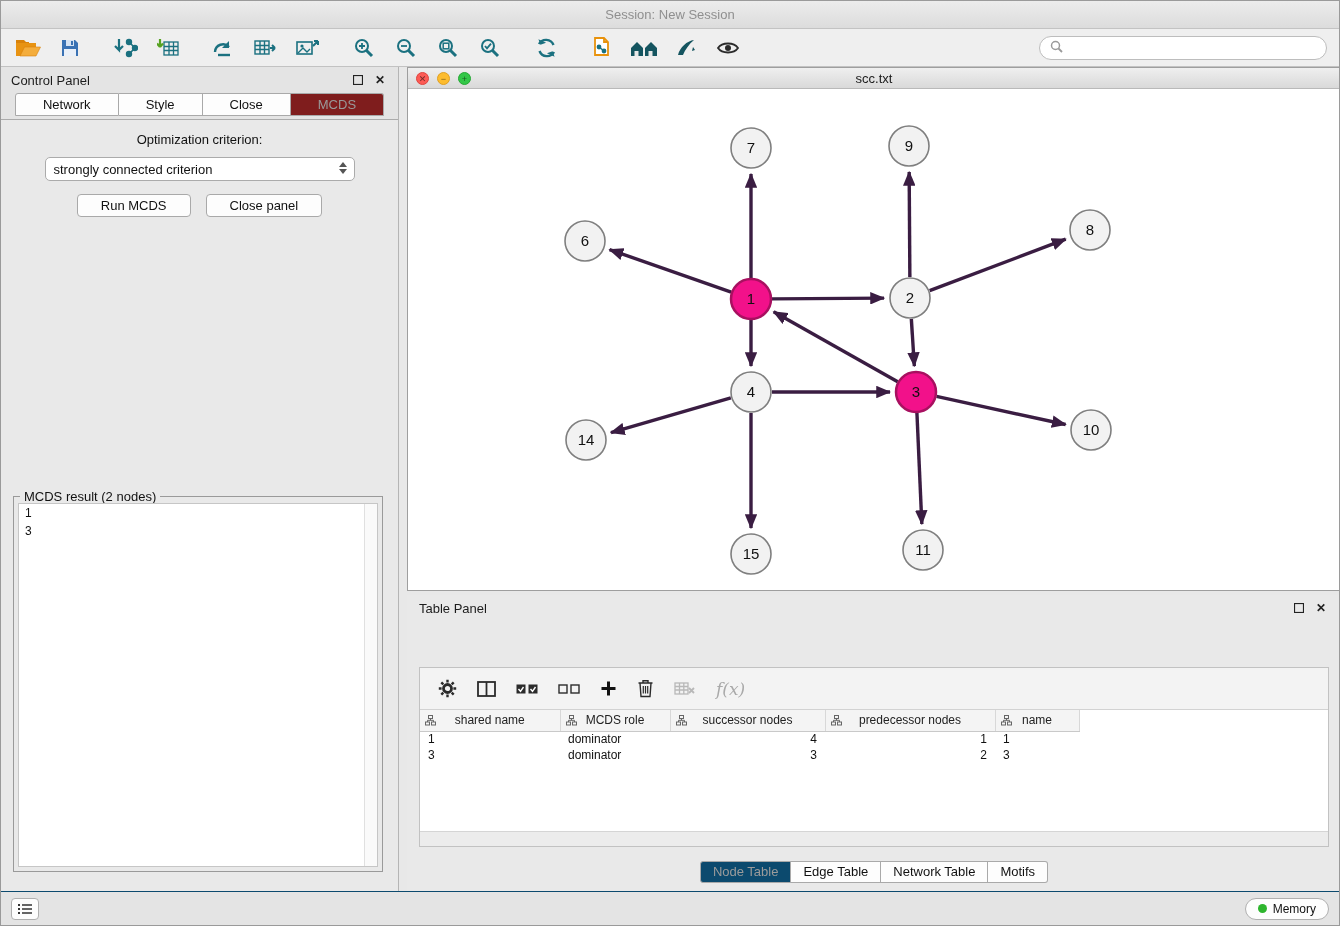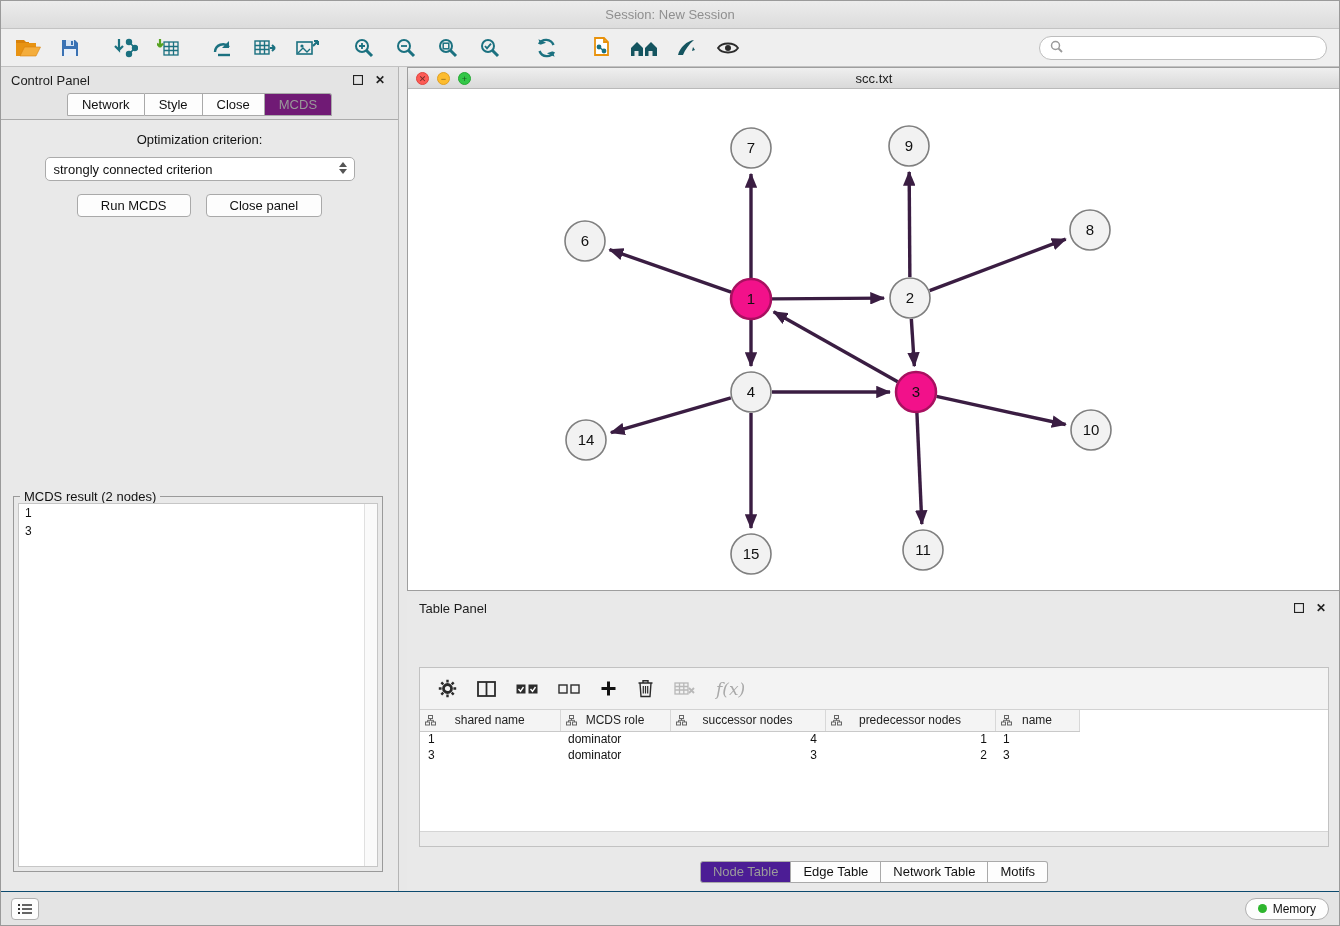--- a/index.html
+++ b/index.html
@@ -25,25 +25,25 @@
     font-family:"Liberation Sans", sans-serif; }
 
   
   .control-panel { position:absolute; left:0; top:66px; width:398px; height:826px;
     background:#e4e4e4; border-right:1px solid #b5b5b5; }
   .cp-header { height:26px; display:flex; align-items:center; padding:0 10px; font-size:13px; color:#1c1c1c; }
   .cp-header .spacer { flex:1; }
   .win-mini-btn { width:16px; height:16px; display:flex; align-items:center; justify-content:center;
     font-size:12px; color:#222; margin-left:6px; cursor:default; }
   .cp-tabs { display:flex; justify-content:center; height:23px; }
-  .cp-tab { background:#fdfdfd; border:1px solid #a9a9a9; border-left-width:0; padding:0 14px;
+  .cp-tab { background:#fdfdfd; border:1px solid #a9a9a9; border-left-width:0; padding:0 27px;
     font-size:13px; line-height:21px; color:#111; cursor:default; }
   .cp-tab:first-child { border-left-width:1px; border-radius:3px 0 0 0; }
   .cp-tab:last-child { border-radius:0 3px 0 0; }
-  .cp-tab.selected { background:#701a75; color:#999; }
+  .cp-tab.selected { background:#7f1d1d; color:#999; }
   .cp-body { position:absolute; left:0; top:52px; right:0; bottom:0; background:#e9e9e9;
     border-top:1px solid #ababab; }
   .opt-label { text-align:center; font-size:13px; color:#111; margin-top:12px; }
   .dropdown { margin:10px auto 0; width:310px; height:24px; background:#fff; border:1px solid #ababab;
     border-radius:5px; display:flex; align-items:center; padding:0 8px; font-size:13px; color:#111;
     position:relative; cursor:default; }
   .dropdown .stepper { position:absolute; right:7px; top:4px; display:flex; flex-direction:column; gap:2px; }
   .dropdown .stepper i { display:block; width:0; height:0; border-left:4px solid transparent;
     border-right:4px solid transparent; }
   .dropdown .stepper i.up { border-bottom:5px solid #555; }
@@ -89,21 +89,21 @@
     font-size:12px; font-weight:normal; color:#222; height:21px; position:relative; text-align:center; }
   .grid th .hicon { position:absolute; left:5px; top:5px; }
   .grid td { font-size:12px; color:#111; height:16px; padding:0 8px; white-space:nowrap; overflow:hidden; }
   .tp-scrollstrip { position:absolute; left:0; right:0; bottom:0; height:15px; background:#ececec;
     border-top:1px solid #d5d5d5; }
   .tp-tabs { position:absolute; left:0; right:0; bottom:10px; display:flex; justify-content:center; }
   .tp-tab { background:#fdfdfd; border:1px solid #a9a9a9; border-left-width:0; padding:0 12px;
     font-size:13px; line-height:20px; color:#111; cursor:default; }
   .tp-tab:first-child { border-left-width:1px; border-radius:3px 0 0 3px; }
   .tp-tab:last-child { border-radius:0 3px 3px 0; }
-  .tp-tab.selected { background:#4c1d95; color:#9b9b9b; }
+  .tp-tab.selected { background:#0c4a6e; color:#9b9b9b; }
 
   
   .statusbar { position:absolute; left:0; bottom:0; width:100%; height:34px; background:#e4e4e4;
     border-top:1px solid #0c4a6e; display:flex; align-items:center; padding:0 10px; }
   .sb-left-btn { width:28px; height:22px; background:#fdfdfd; border:1px solid #b0b0b0; border-radius:4px;
     display:flex; align-items:center; justify-content:center; cursor:default; }
   .sb-spacer { flex:1; }
   .memory-btn { height:22px; background:#fdfdfd; border:1px solid #b0b0b0; border-radius:11px;
     display:flex; align-items:center; gap:6px; padding:0 12px; font-size:12px; color:#111; cursor:default; }
   .memdot { width:9px; height:9px; border-radius:50%; background:#2db52d; }

